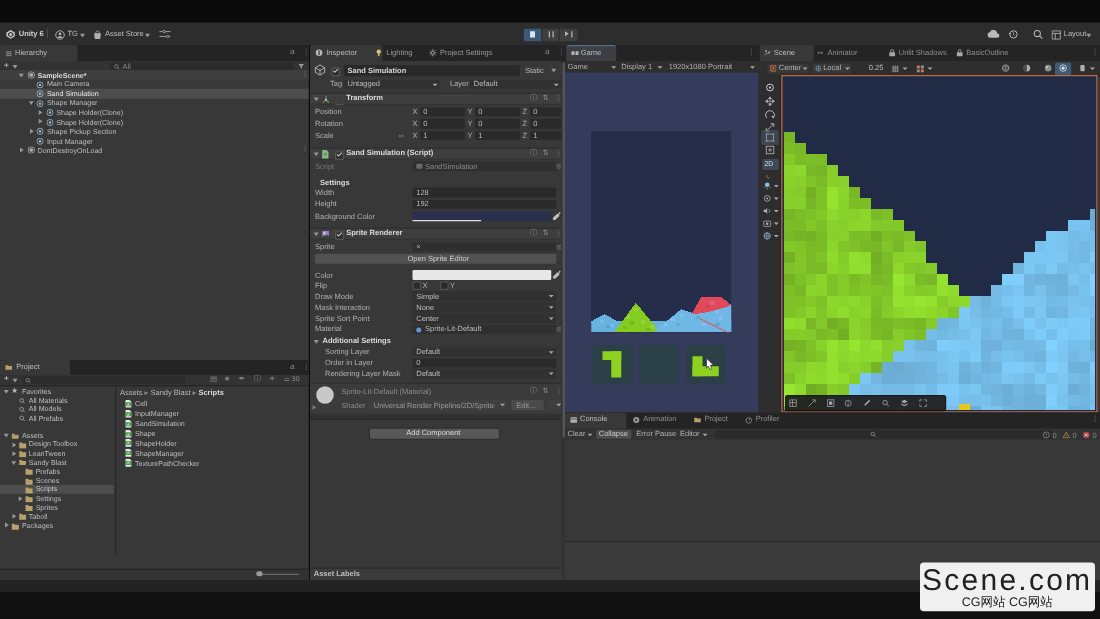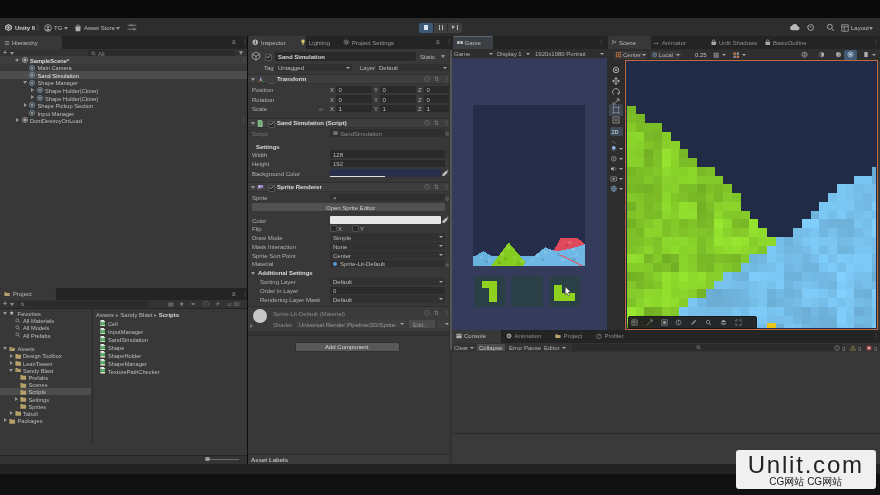--- a/index.html
+++ b/index.html
@@ -1281,13 +1281,13 @@
       <path d="M5 5l6 6M11 5l-6 6" stroke="#fff" stroke-width="1.6"></path>
     </svg>
     <div class="txt dim" style="left:422px;top:14.6px;">0</div>
     <div class="abs" style="left:0;top:22px;width:428px;height:81px;background:#383838;"></div>
     <div class="abs" style="left:0;top:103px;width:428px;height:1px;background:#2a2a2a;"></div>
     <div class="abs" style="left:0;top:104px;width:428px;height:30px;background:#3a3a3a;"></div>
   </div>
 <div class="abs" style="left:0;top:464px;width:880px;height:10px;background:#232323;"></div>
 <div class="abs" style="left:0;top:474px;width:880px;height:21px;background:#111111;"></div>
 <div class="abs" style="left:736px;top:450px;width:139.5px;height:39px;background:#f0f0f0;border-radius:3px;z-index:50;"></div>
-<div class="abs" style="left:736px;top:451px;width:139.5px;text-align:center;font-size:24px;color:#222;z-index:51;letter-spacing:1.8px;">Unlit.com</div>
+<div class="abs" style="left:736px;top:451px;width:139.5px;text-align:center;font-size:24px;color:#222;z-index:51;letter-spacing:1.8px;">Scene.com</div>
 <div class="abs" style="left:736px;top:474.5px;width:139.5px;text-align:center;font-size:10px;color:#1a1a1a;z-index:51;">CG网站 CG网站</div>
 </body></html>

